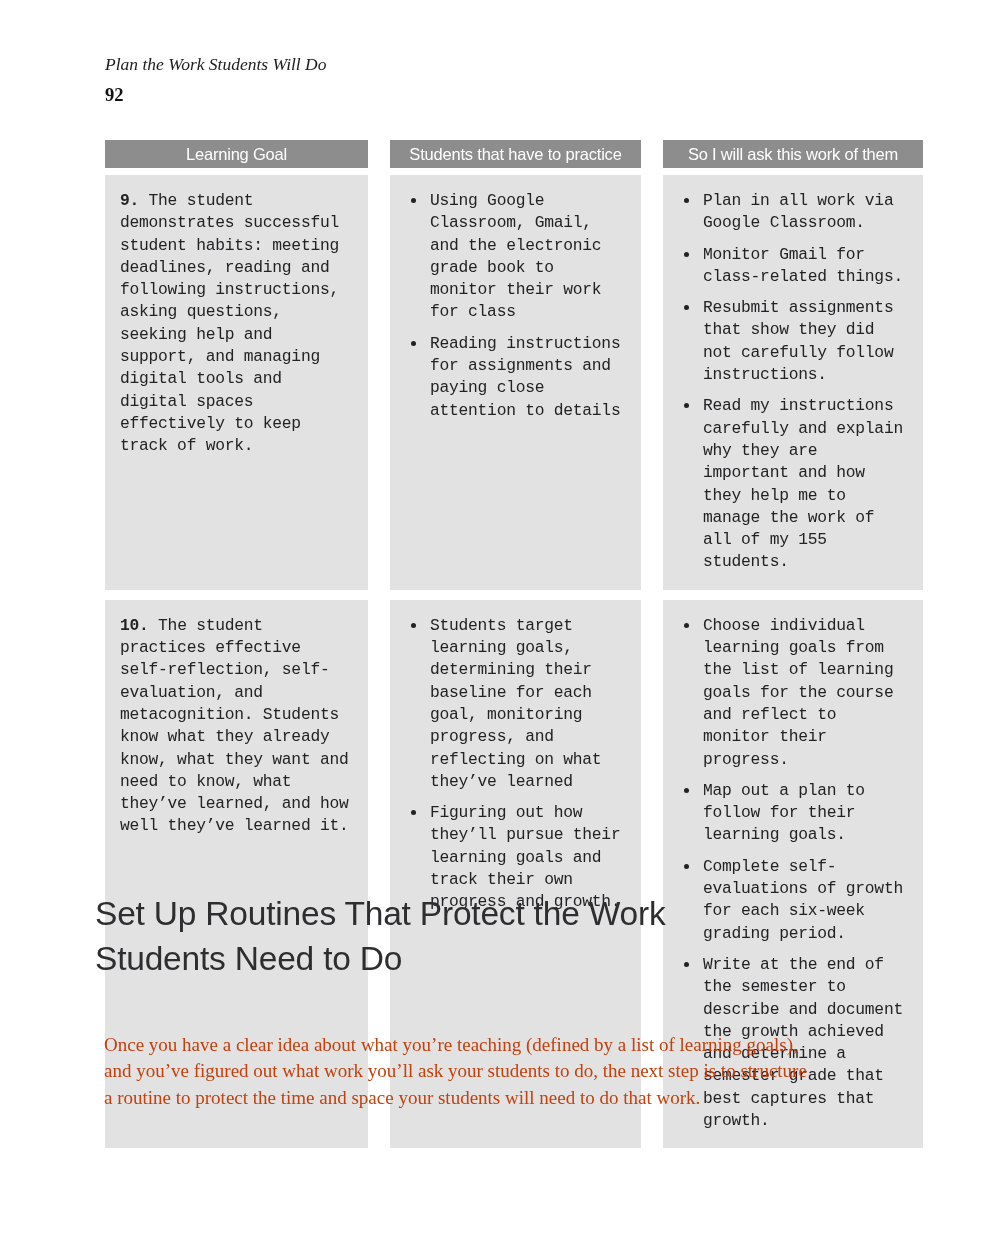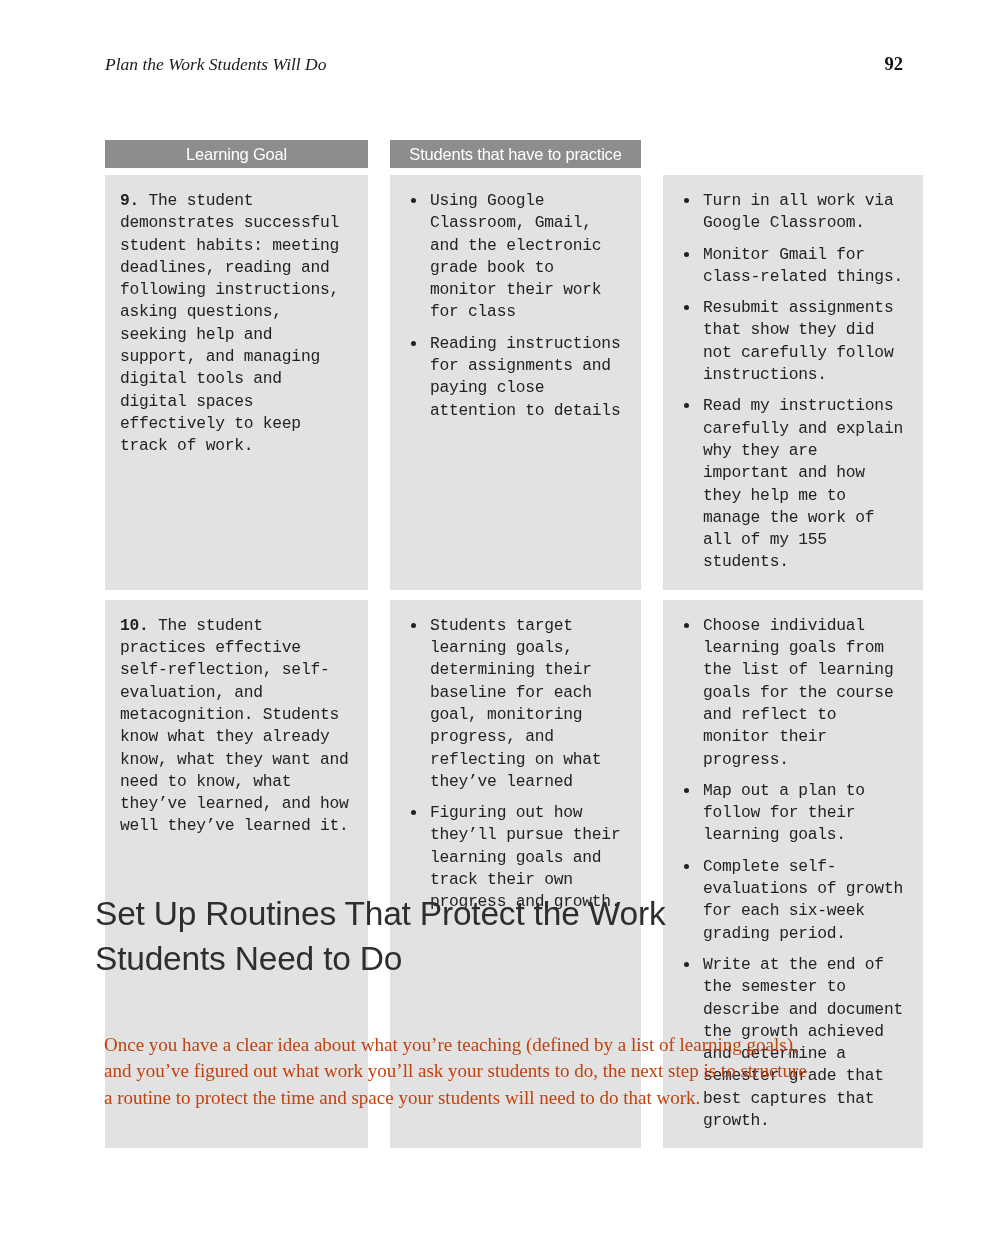--- a/index.html
+++ b/index.html
@@ -12,24 +12,25 @@
     overflow: hidden;
   }
 
   
   .running-head {
     position: absolute;
     top: 54px;
     left: 105px;
     width: 798px;
     display: flex;
-    justify-content: space-between;
+    justify-content: flex-start;
     align-items: baseline;
-    gap: 36px;
+    gap: 10px;
     font-family: "Liberation Serif", serif;
+    flex-direction: column;
   }
   .running-head .rh-title {
     font-style: italic;
     font-size: 17.5px;
     color: #1c1c1c;
   }
   .running-head .rh-page {
     font-weight: bold;
     font-size: 18.5px;
     color: #111111;
@@ -113,36 +114,37 @@
 <div class="running-head">
   <span class="rh-title">Plan the Work Students Will Do</span>
   <span class="rh-page">92</span>
 </div>
 
 <div class="goal-table">
 
   <div class="t-row t-head">
     <div class="th-cell">Learning Goal</div>
     <div class="th-cell">Students that have to practice</div>
+    <div class="th-cell">So I will ask this work of them</div>
   </div>
 
   <div class="t-row t-body-1">
     <div class="td-cell">
       <span class="goal-num">9. </span>
       <span>The student demonstrates successful student habits: meeting deadlines, reading and following instructions, asking questions, seeking help and support, and managing digital tools and digital spaces effectively to keep track of work.</span>
     </div>
     <div class="td-cell">
       <ul class="bullets">
         <li>Using Google Classroom, Gmail, and the electronic grade book to monitor their work for class</li>
         <li>Reading instructions for assignments and paying close attention to details</li>
       </ul>
     </div>
     <div class="td-cell">
       <ul class="bullets">
-        <li>Turn in all work via Google Classroom.</li>
+        <li>Plan in all work via Google Classroom.</li>
         <li>Monitor Gmail for class-related things.</li>
         <li>Resubmit assignments that show they did not carefully follow instructions.</li>
         <li>Read my instructions carefully and explain why they are important and how they help me to manage the work of all of my 155 students.</li>
       </ul>
     </div>
   </div>
 
   <div class="t-row t-body-2">
     <div class="td-cell">
       <span class="goal-num">10. </span>

